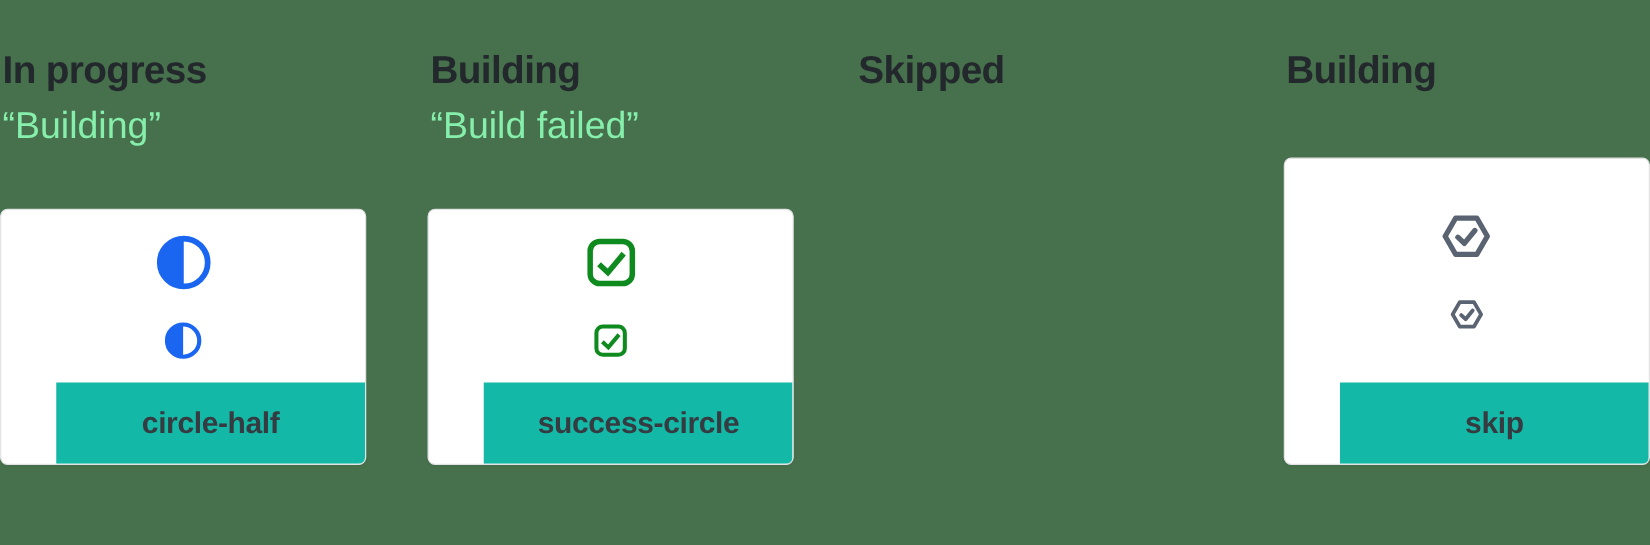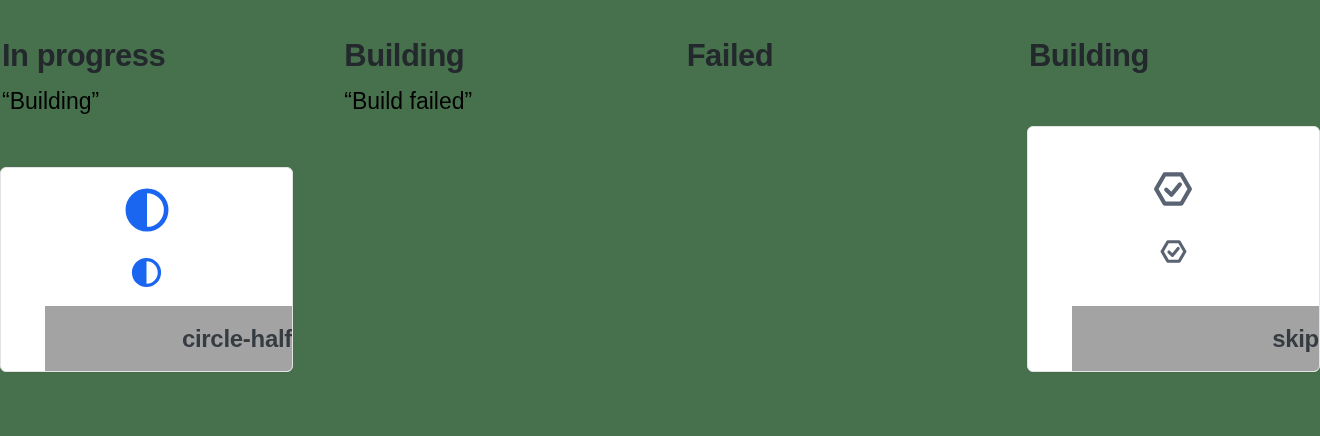--- a/index.html
+++ b/index.html
@@ -24,24 +24,24 @@
   .status-title {
     margin: 38px 0 0 2px;
     font-size: 31px;
     line-height: 36px;
     font-weight: 700;
     letter-spacing: -0.5px;
     color: #23282D;
   }
   .status-quote {
     margin: 13px 0 0 2px;
-    font-size: 23px;
+    font-size: 30px;
     line-height: 28px;
     font-weight: 400;
-    color: #000000;
+    color: #86efac;
   }
   .icon-card {
     margin-top: 52px;
     height: 266px;
     background: #FFFFFF;
     border: 1px solid #E3E3E5;
     border-radius: 6px;
     box-sizing: border-box;
     display: flex;
     flex-direction: column;
@@ -55,24 +55,24 @@
     align-items: center;
     justify-content: center;
     gap: 24px;
   }
   .icon { display: inline-flex; }
   .icon.lg svg { width: 46px; height: 46px; }
   .icon.sm svg { width: 31px; height: 31px; }
   .card-footer {
     height: 65px;
     flex: 0 0 65px;
-    background: #a3a3a3;
+    background: #14b8a6;
     display: flex;
     align-items: center;
-    justify-content: flex-end;
+    justify-content: center;
     margin-left: 44px;
   }
   .footer-label {
     font-size: 24px;
     font-weight: 700;
     letter-spacing: -0.3px;
     color: #363B41;
   }
 </style>
 </head>
@@ -100,24 +100,43 @@
       </div>
       <div class="card-footer">
         <span class="footer-label">circle-half</span>
       </div>
     </div>
   </section>
 
   <section class="status-col">
     <h2 class="status-title">Building</h2>
     <p class="status-quote">“Build failed”</p>
+    <div class="icon-card">
+      <div class="card-body">
+        <span class="icon lg">
+          <svg viewBox="0 0 24 24" fill="none">
+            <rect x="3.2" y="3.2" width="17.6" height="17.6" rx="4" stroke="#0F8A1F" stroke-width="2.3"></rect>
+            <polyline points="6.9,12.7 10.6,16.2 17.2,8.3" stroke="#0F8A1F" stroke-width="2.3" stroke-linecap="butt" stroke-linejoin="miter"></polyline>
+          </svg>
+        </span>
+        <span class="icon sm">
+          <svg viewBox="0 0 24 24" fill="none">
+            <rect x="3.2" y="3.2" width="17.6" height="17.6" rx="4" stroke="#0F8A1F" stroke-width="2.5"></rect>
+            <polyline points="6.9,12.7 10.6,16.2 17.2,8.3" stroke="#0F8A1F" stroke-width="2.5" stroke-linecap="butt" stroke-linejoin="miter"></polyline>
+          </svg>
+        </span>
+      </div>
+      <div class="card-footer">
+        <span class="footer-label">success-circle</span>
+      </div>
+    </div>
   </section>
 
   <section class="status-col">
-    <h2 class="status-title">Failed</h2>
+    <h2 class="status-title">Skipped</h2>
   </section>
 
   <section class="status-col">
     <h2 class="status-title">Building</h2>
     <div class="icon-card">
       <div class="card-body">
         <span class="icon lg">
           <svg viewBox="0 0 24 24" fill="none">
             <path d="M3.2 12 L7.6 4.4 L16.4 4.4 L20.8 12 L16.4 19.6 L7.6 19.6 Z" stroke="#5A6372" stroke-width="2.2" stroke-linejoin="round"></path>
             <polyline points="8.5,12.4 11.2,15 15.6,9.6" stroke="#5A6372" stroke-width="2.2" stroke-linecap="round" stroke-linejoin="round"></polyline>

